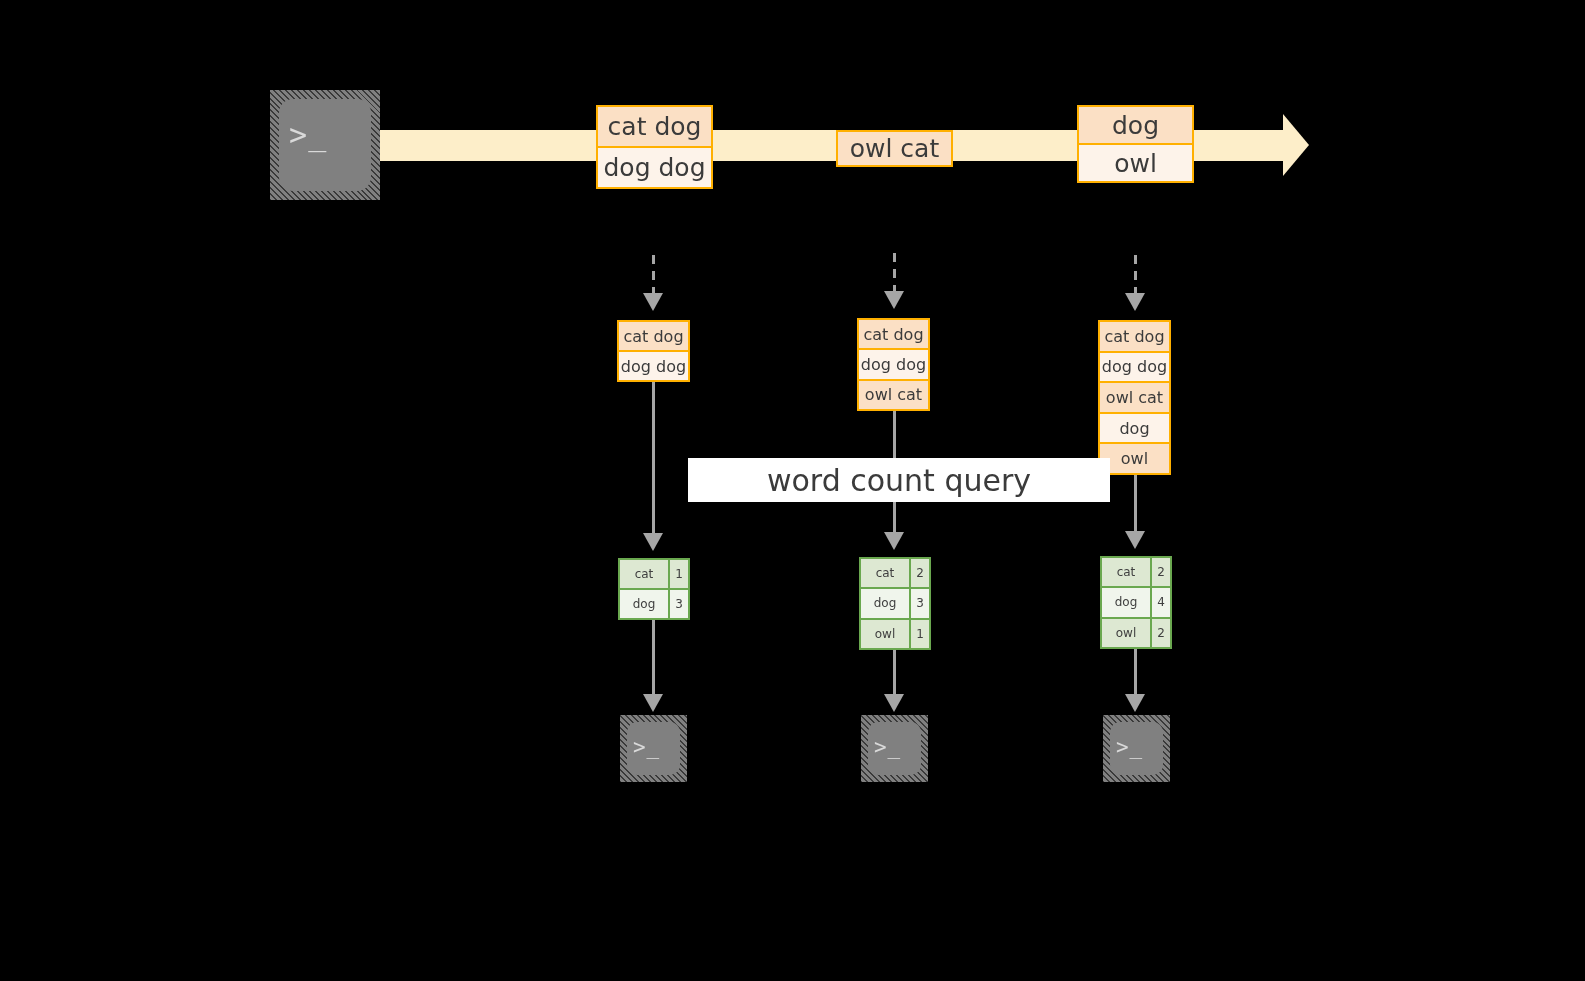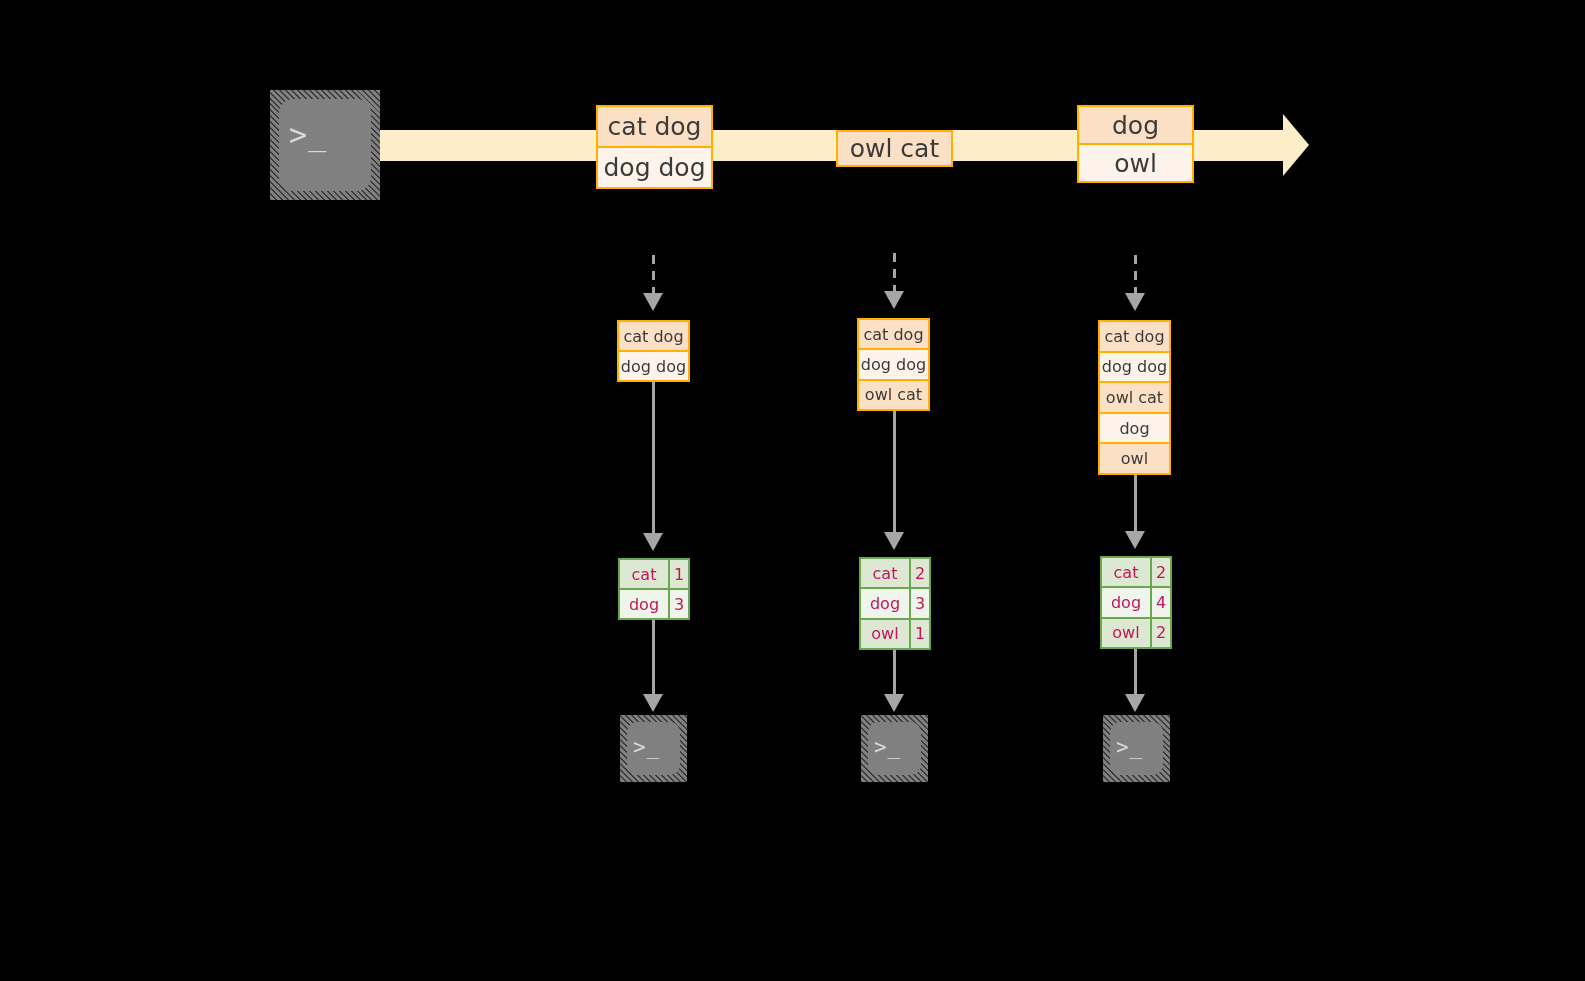--- a/index.html
+++ b/index.html
@@ -114,22 +114,22 @@
     box-sizing: border-box;
     flex: 1 1 auto;
     display: flex;
   }
   .gbox .grow + .grow { border-top: 2.5px solid #6aa84f; }
   .gbox .gc {
     box-sizing: border-box;
     display: flex;
     align-items: center;
     justify-content: center;
-    color: #be185d;
-    font-size: 16px;
+    color: #404040;
+    font-size: 12px;
     white-space: nowrap;
   }
   .gbox .gc.word { flex: 0 0 48px; }
   .gbox .gc.cnt  { flex: 1 1 auto; border-left: 2.5px solid #6aa84f; }
   .gbox .grow.dark  .gc { background: #dde8d2; }
   .gbox .grow.light .gc { background: #f0f5ec; }
 
   
   .conn-line {
     position: absolute;
@@ -287,14 +287,15 @@
   </div>
 
   <div class="conn-line" style="left:1134px; top:649px; height:49px;"></div>
   <div class="conn-head" style="left:1125px; top:694px;"></div>
 
   <div class="terminal terminal-small" style="left:1103px; top:715px; width:67px; height:67px;">
     <div class="inner"></div>
     <div class="glyph">&gt;_</div>
   </div>
 
+  <div class="query-label" style="left:688px; top:458px; width:422px; height:44px;">word count query</div>
 
 </div>
 
 </body></html>

